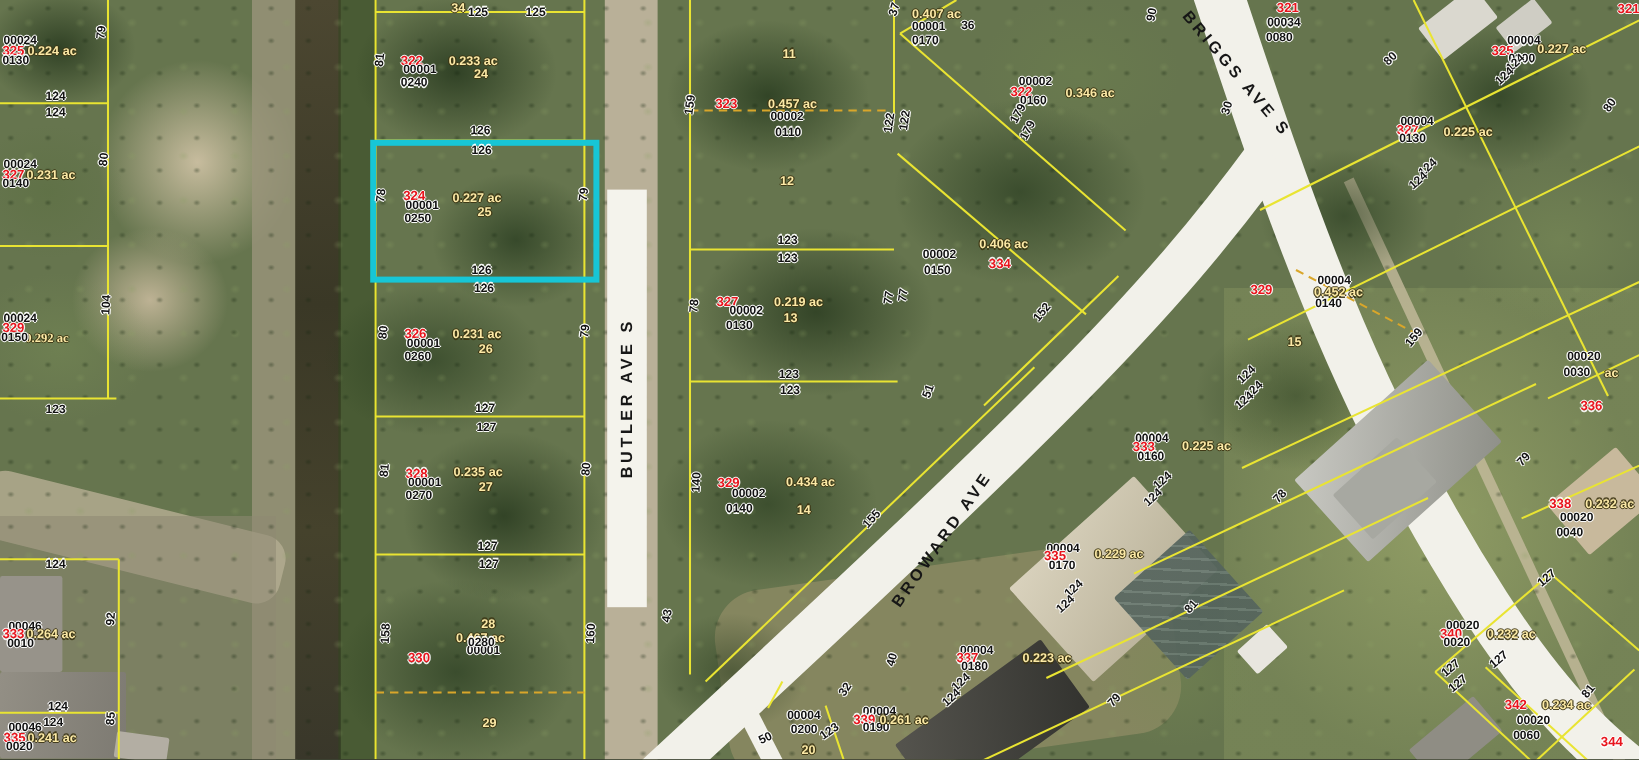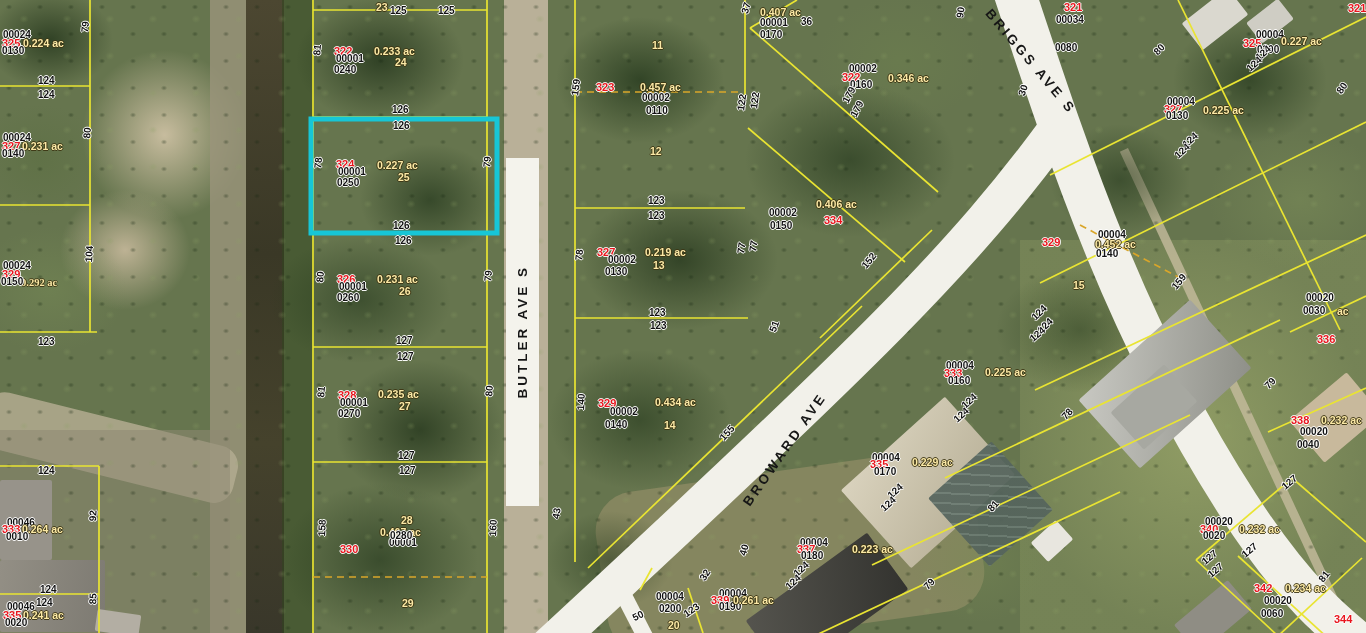--- a/index.html
+++ b/index.html
@@ -166,21 +166,21 @@
       <span class="lbl yellow" style="left: 22px; top: 524px;">0.264 ac</span>
       <span class="lbl black" style="left: 6px; top: 532px;">0010</span>
       <span class="lbl dim" style="left: 88px; top: 521px; transform: rotate(-86deg);">92</span>
       <span class="lbl dim" style="left: 40px; top: 585px;">124</span>
       <span class="lbl dim" style="left: 36px; top: 598px;">124</span>
       <span class="lbl black" style="left: 7px; top: 602px;">00046</span>
       <span class="lbl red" style="left: 3px; top: 610px;">335</span>
       <span class="lbl yellow" style="left: 23px; top: 610px;">0.241 ac</span>
       <span class="lbl black" style="left: 5px; top: 618px;">0020</span>
       <span class="lbl dim" style="left: 88px; top: 604px; transform: rotate(-86deg);">85</span>
-      <span class="lbl yellow" style="left: 376px; top: 2px;">23</span>
+      <span class="lbl yellow" style="left: 376px; top: 2px;">34</span>
       <span class="lbl dim" style="left: 390px; top: 6px;">125</span>
       <span class="lbl dim" style="left: 438px; top: 6px;">125</span>
       <span class="lbl dim" style="left: 312px; top: 55px; transform: rotate(-84deg);">81</span>
       <span class="lbl red" style="left: 334px; top: 46px;">322</span>
       <span class="lbl black" style="left: 336px; top: 54px;">00001</span>
       <span class="lbl black" style="left: 334px; top: 65px;">0240</span>
       <span class="lbl yellow" style="left: 374px; top: 46px;">0.233 ac</span>
       <span class="lbl yellow" style="left: 395px; top: 57px;">24</span>
       <span class="lbl dim" style="left: 392px; top: 105px;">126</span>
       <span class="lbl dim" style="left: 393px; top: 121px;">126</span>
@@ -260,21 +260,21 @@
       <span class="lbl yellow" style="left: 888px; top: 73px;">0.346 ac</span>
       <span class="lbl dim" style="left: 841px; top: 100px; transform: rotate(-62deg);">179</span>
       <span class="lbl dim" style="left: 849px; top: 114px; transform: rotate(-62deg);">179</span>
       <span class="lbl black" style="left: 769px; top: 208px;">00002</span>
       <span class="lbl black" style="left: 770px; top: 221px;">0150</span>
       <span class="lbl yellow" style="left: 816px; top: 199px;">0.406 ac</span>
       <span class="lbl red" style="left: 824px; top: 215px;">334</span>
       <span class="lbl dim" style="left: 860px; top: 264px; transform: rotate(-50deg);">152</span>
       <span class="lbl red" style="left: 1064px; top: 2px;">321</span>
       <span class="lbl black" style="left: 1056px; top: 15px;">00034</span>
-      <span class="lbl black" style="left: 1055px; top: 27px; margin-top: 16px;">0080</span>
+      <span class="lbl black" style="left: 1055px; top: 27px;">0080</span>
       <span class="lbl dim" style="left: 955px; top: 17px; transform: rotate(-80deg);">90</span>
       <span class="lbl dim" style="left: 1017px; top: 94px; transform: rotate(-72deg);">30</span>
       <span class="lbl red" style="left: 1348px; top: 3px;">321</span>
       <span class="lbl dim" style="left: 1152px; top: 50px; transform: rotate(-45deg);">80</span>
       <span class="lbl red" style="left: 1243px; top: 38px;">325</span>
       <span class="lbl black" style="left: 1256px; top: 30px;">00004</span>
       <span class="lbl black" style="left: 1257px; top: 45px;">0200</span>
       <span class="lbl yellow" style="left: 1281px; top: 36px;">0.227 ac</span>
       <span class="lbl dim" style="left: 1254px; top: 55px; transform: rotate(-42deg);">124</span>
       <span class="lbl dim" style="left: 1245px; top: 66px; transform: rotate(-42deg);">124</span>

